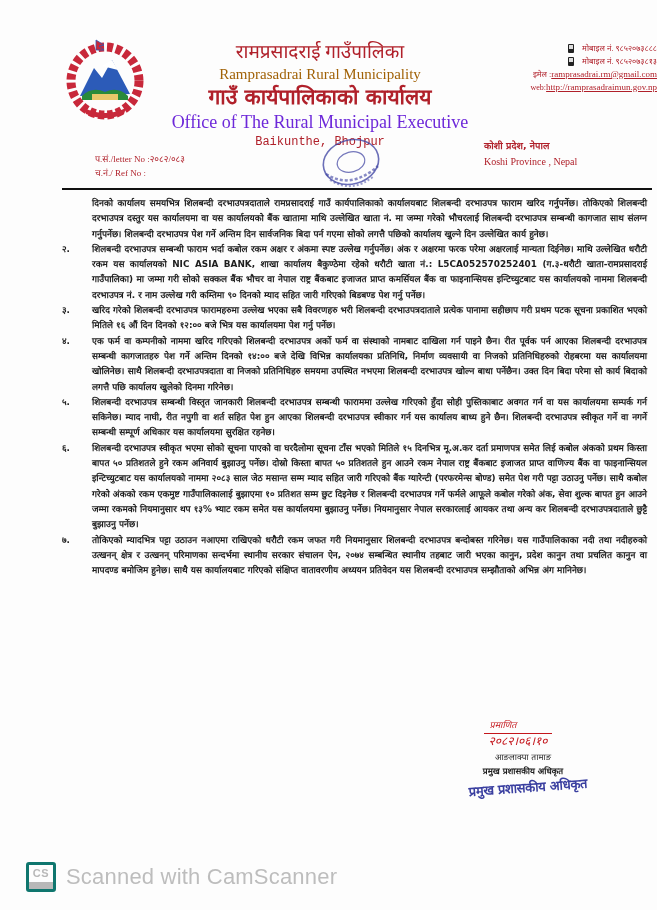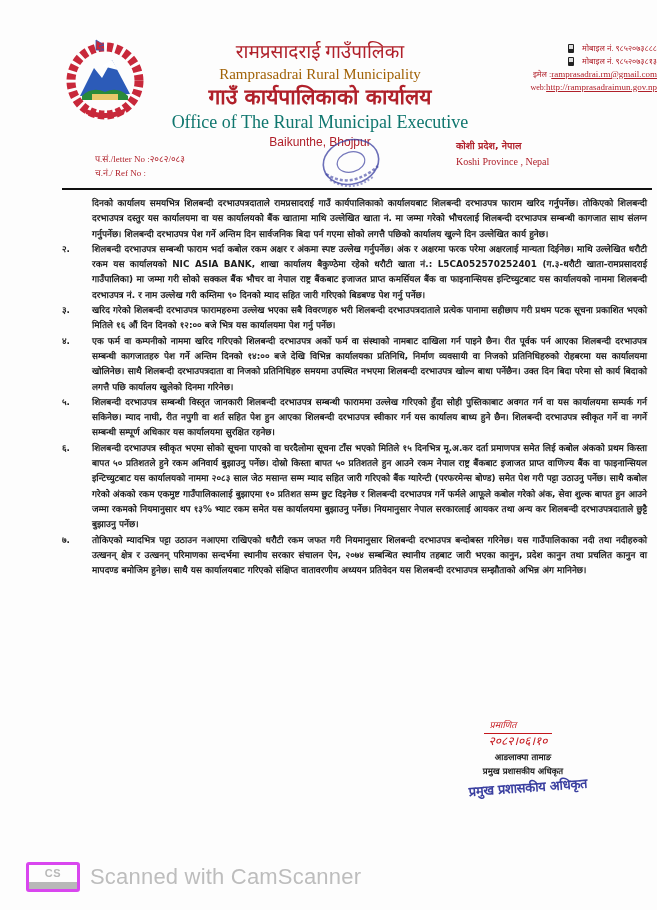--- a/index.html
+++ b/index.html
@@ -6,55 +6,55 @@
   html, body { width: 657px; height: 910px; background: #ffffff; overflow: hidden; }
   body { position: relative; font-family: "DejaVu Sans", sans-serif; color: #1a1a1a; }
   .page { position: absolute; left: 0; top: 0; width: 657px; height: 910px; background: #fdfdfd; }
 
   .logo { position: absolute; left: 62px; top: 36px; width: 86px; height: 86px; }
 
   .hdr-center { position: absolute; left: 150px; top: 40px; width: 340px; text-align: center; color: #b0202a; }
   .hdr-np-title { font-family: Liberation Serif, serif; font-size: 19px; line-height: 24px; color: #b0202a; }
   .hdr-en-title { font-family: "Liberation Serif", serif; font-size: 15px; line-height: 20px; color: #a16207; }
   .hdr-np-office { font-family: "DejaVu Serif", serif; font-size: 21px; font-weight: bold; line-height: 26px; color: #b0202a; }
-  .hdr-en-office { font-family: "Liberation Serif", serif; font-size: 18px; line-height: 24px; color: #0f766e; }
+  .hdr-en-office { font-family: "Liberation Serif", serif; font-size: 18px; line-height: 24px; color: #6d28d9; }
   .hdr-np-loc { font-family: "DejaVu Serif", serif; font-size: 13px; line-height: 18px; color: #b0202a; }
-  .hdr-en-loc { font-family: Liberation Sans, sans-serif; font-size: 12px; line-height: 16px; color: #b0202a; }
+  .hdr-en-loc { font-family: Liberation Mono, monospace; font-size: 12px; line-height: 16px; color: #b0202a; }
 
   .contact { position: absolute; left: 482px; top: 42px; width: 175px; font-size: 8px; line-height: 13px; color: #b0202a; }
   .contact .row { display: flex; align-items: center; justify-content: flex-end; }
   .phone-icon { display: inline-block; width: 6px; height: 9px; background: #222; border-radius: 1px; margin-right: 8px; position: relative; }
   .phone-icon::after { content: ""; position: absolute; left: 1px; top: 1px; width: 4px; height: 4px; background: #ddd; }
   .contact .lbl { color: #b0202a; font-family: "Liberation Serif", serif; }
   .contact a { color: #b0202a; text-decoration: underline; font-family: "Liberation Serif", serif; font-size: 9px; }
 
-  .province { position: absolute; left: 456px; top: 138px; width: 170px; color: #b0202a; }
+  .province { position: absolute; left: 484px; top: 138px; width: 170px; color: #b0202a; }
   .province .np { font-family: "DejaVu Sans", sans-serif; font-weight: bold; font-size: 9.5px; line-height: 16px; }
   .province .en { font-family: "Liberation Serif", serif; font-size: 10px; line-height: 16px; }
 
   .letterno { position: absolute; left: 95px; top: 152px; color: #b0202a; font-family: "Liberation Serif", serif; font-size: 9px; line-height: 14px; }
 
   .stamp { position: absolute; left: 316px; top: 134px; width: 70px; height: 62px; }
 
   .hr { position: absolute; left: 62px; top: 188px; width: 590px; height: 2px; background: #111; }
 
   .body-text { position: absolute; left: 62px; top: 196px; width: 585px; font-family: "DejaVu Sans", sans-serif; font-size: 8.9px; line-height: 15.3px; color: #1d1d1d; text-align: justify; font-weight: bold; }
   .para { position: relative; padding-left: 30px; margin-bottom: 0; }
   .para.lead { padding-left: 30px; }
   .para .num { position: absolute; left: 0; top: 0; width: 28px; text-align: left; }
 
   .sign { position: absolute; left: 418px; top: 720px; width: 210px; text-align: center; }
   .sign .hand1 { color: #c4161c; font-family: "DejaVu Sans", sans-serif; font-style: italic; font-size: 9px; line-height: 10px; margin-left: -40px; }
   .sign .hand2 { color: #c4161c; font-family: "DejaVu Sans", sans-serif; font-style: italic; font-size: 12px; line-height: 15px; border-top: 1px solid #c4161c; display: inline-block; padding: 0 4px; margin-left: -10px; }
-  .sign .name { font-weight: bold; font-size: 8.5px; line-height: 14px; color: #1d1d1d; margin-top: 1px; }
+  .sign .name { font-weight: normal; font-size: 8.5px; line-height: 14px; color: #1d1d1d; margin-top: 1px; }
   .sign .desig { font-weight: bold; font-size: 8.5px; line-height: 14px; color: #1d1d1d; }
   .sign .sealstamp { font-weight: bold; font-size: 13px; line-height: 20px; color: #3a3fa0; transform: rotate(-4deg); margin-top: 0px; margin-left: 10px; letter-spacing: -0.3px; }
 
   .footer { position: absolute; left: 26px; top: 862px; display: flex; align-items: center; }
-  .cs-icon { width: 54px; height: 30px; border: 3px solid #d946ef; border-radius: 3px; position: relative; display: flex; align-items: flex-start; justify-content: center; }
+  .cs-icon { width: 30px; height: 30px; border: 3px solid #0f766e; border-radius: 3px; position: relative; display: flex; align-items: flex-start; justify-content: center; }
   .cs-icon span { font-family: "Liberation Sans", sans-serif; font-size: 11px; font-weight: bold; color: #b8b8b8; line-height: 14px; margin-top: 1px; letter-spacing: 0.5px; }
   .cs-icon::after { content: ""; position: absolute; left: 0; right: 0; bottom: 0; height: 7px; background: #b8b8b8; }
   .footer .txt { font-family: "Liberation Sans", sans-serif; font-size: 22px; color: #bdbdbd; margin-left: 10px; letter-spacing: 0.2px; }
 </style>
 </head>
 <body>
 
 <div class="page">
 
   <svg class="logo" viewBox="0 0 86 86">

